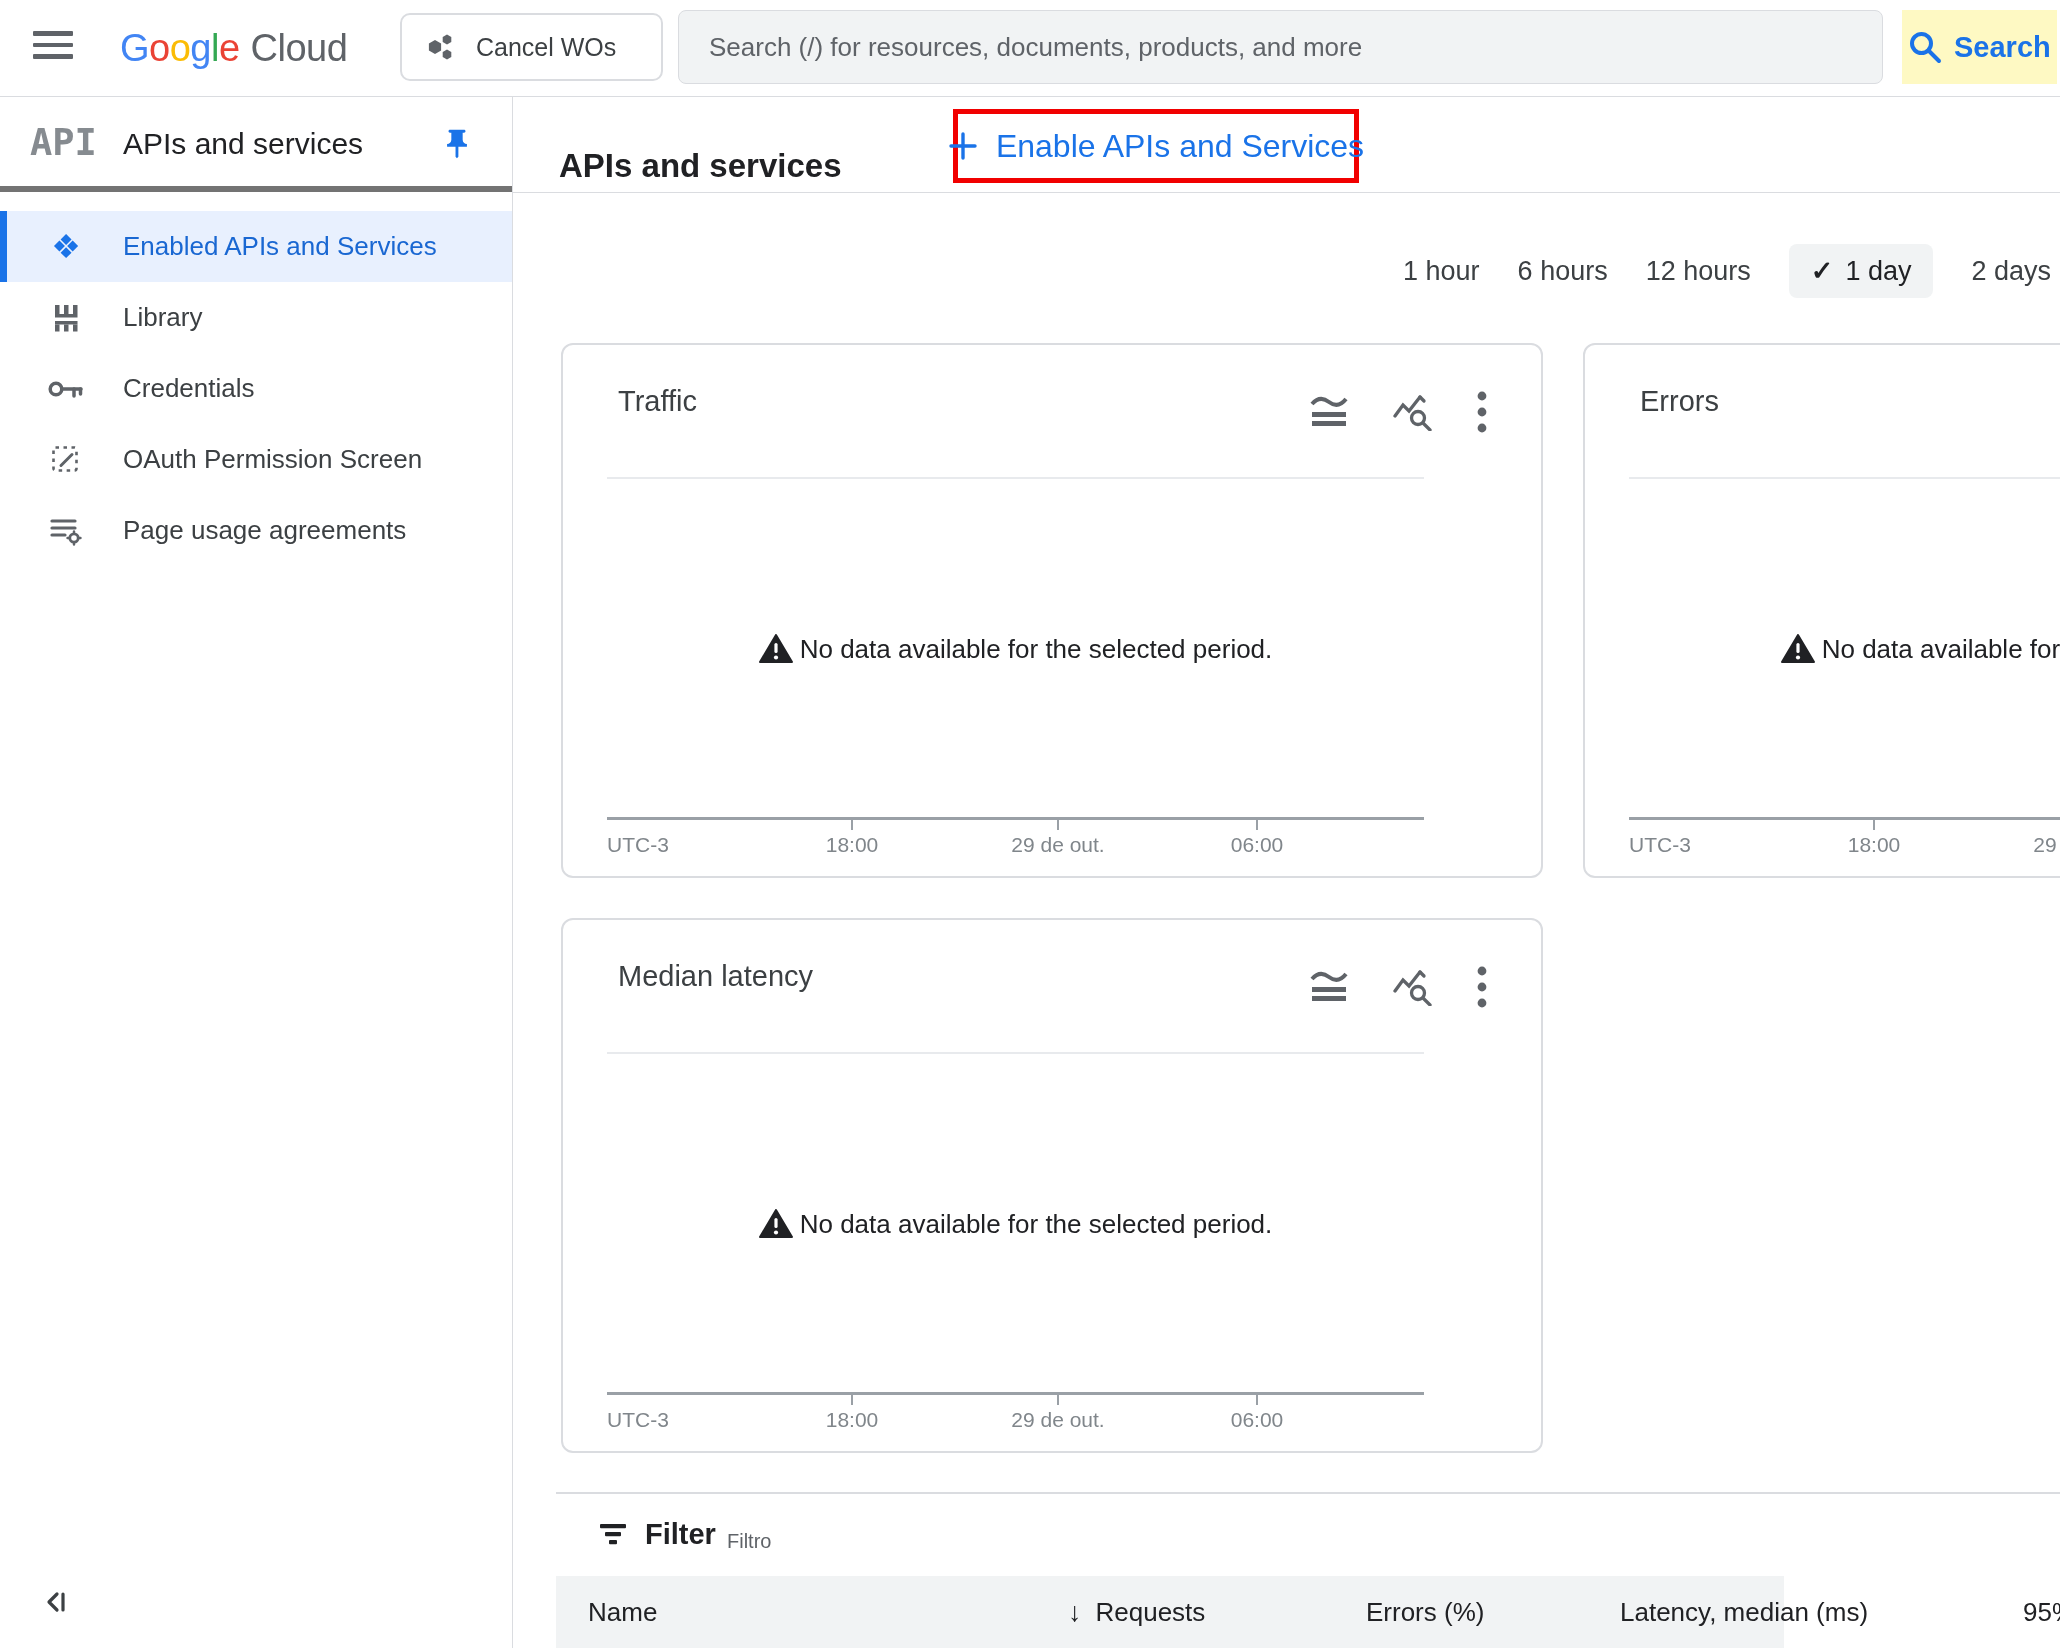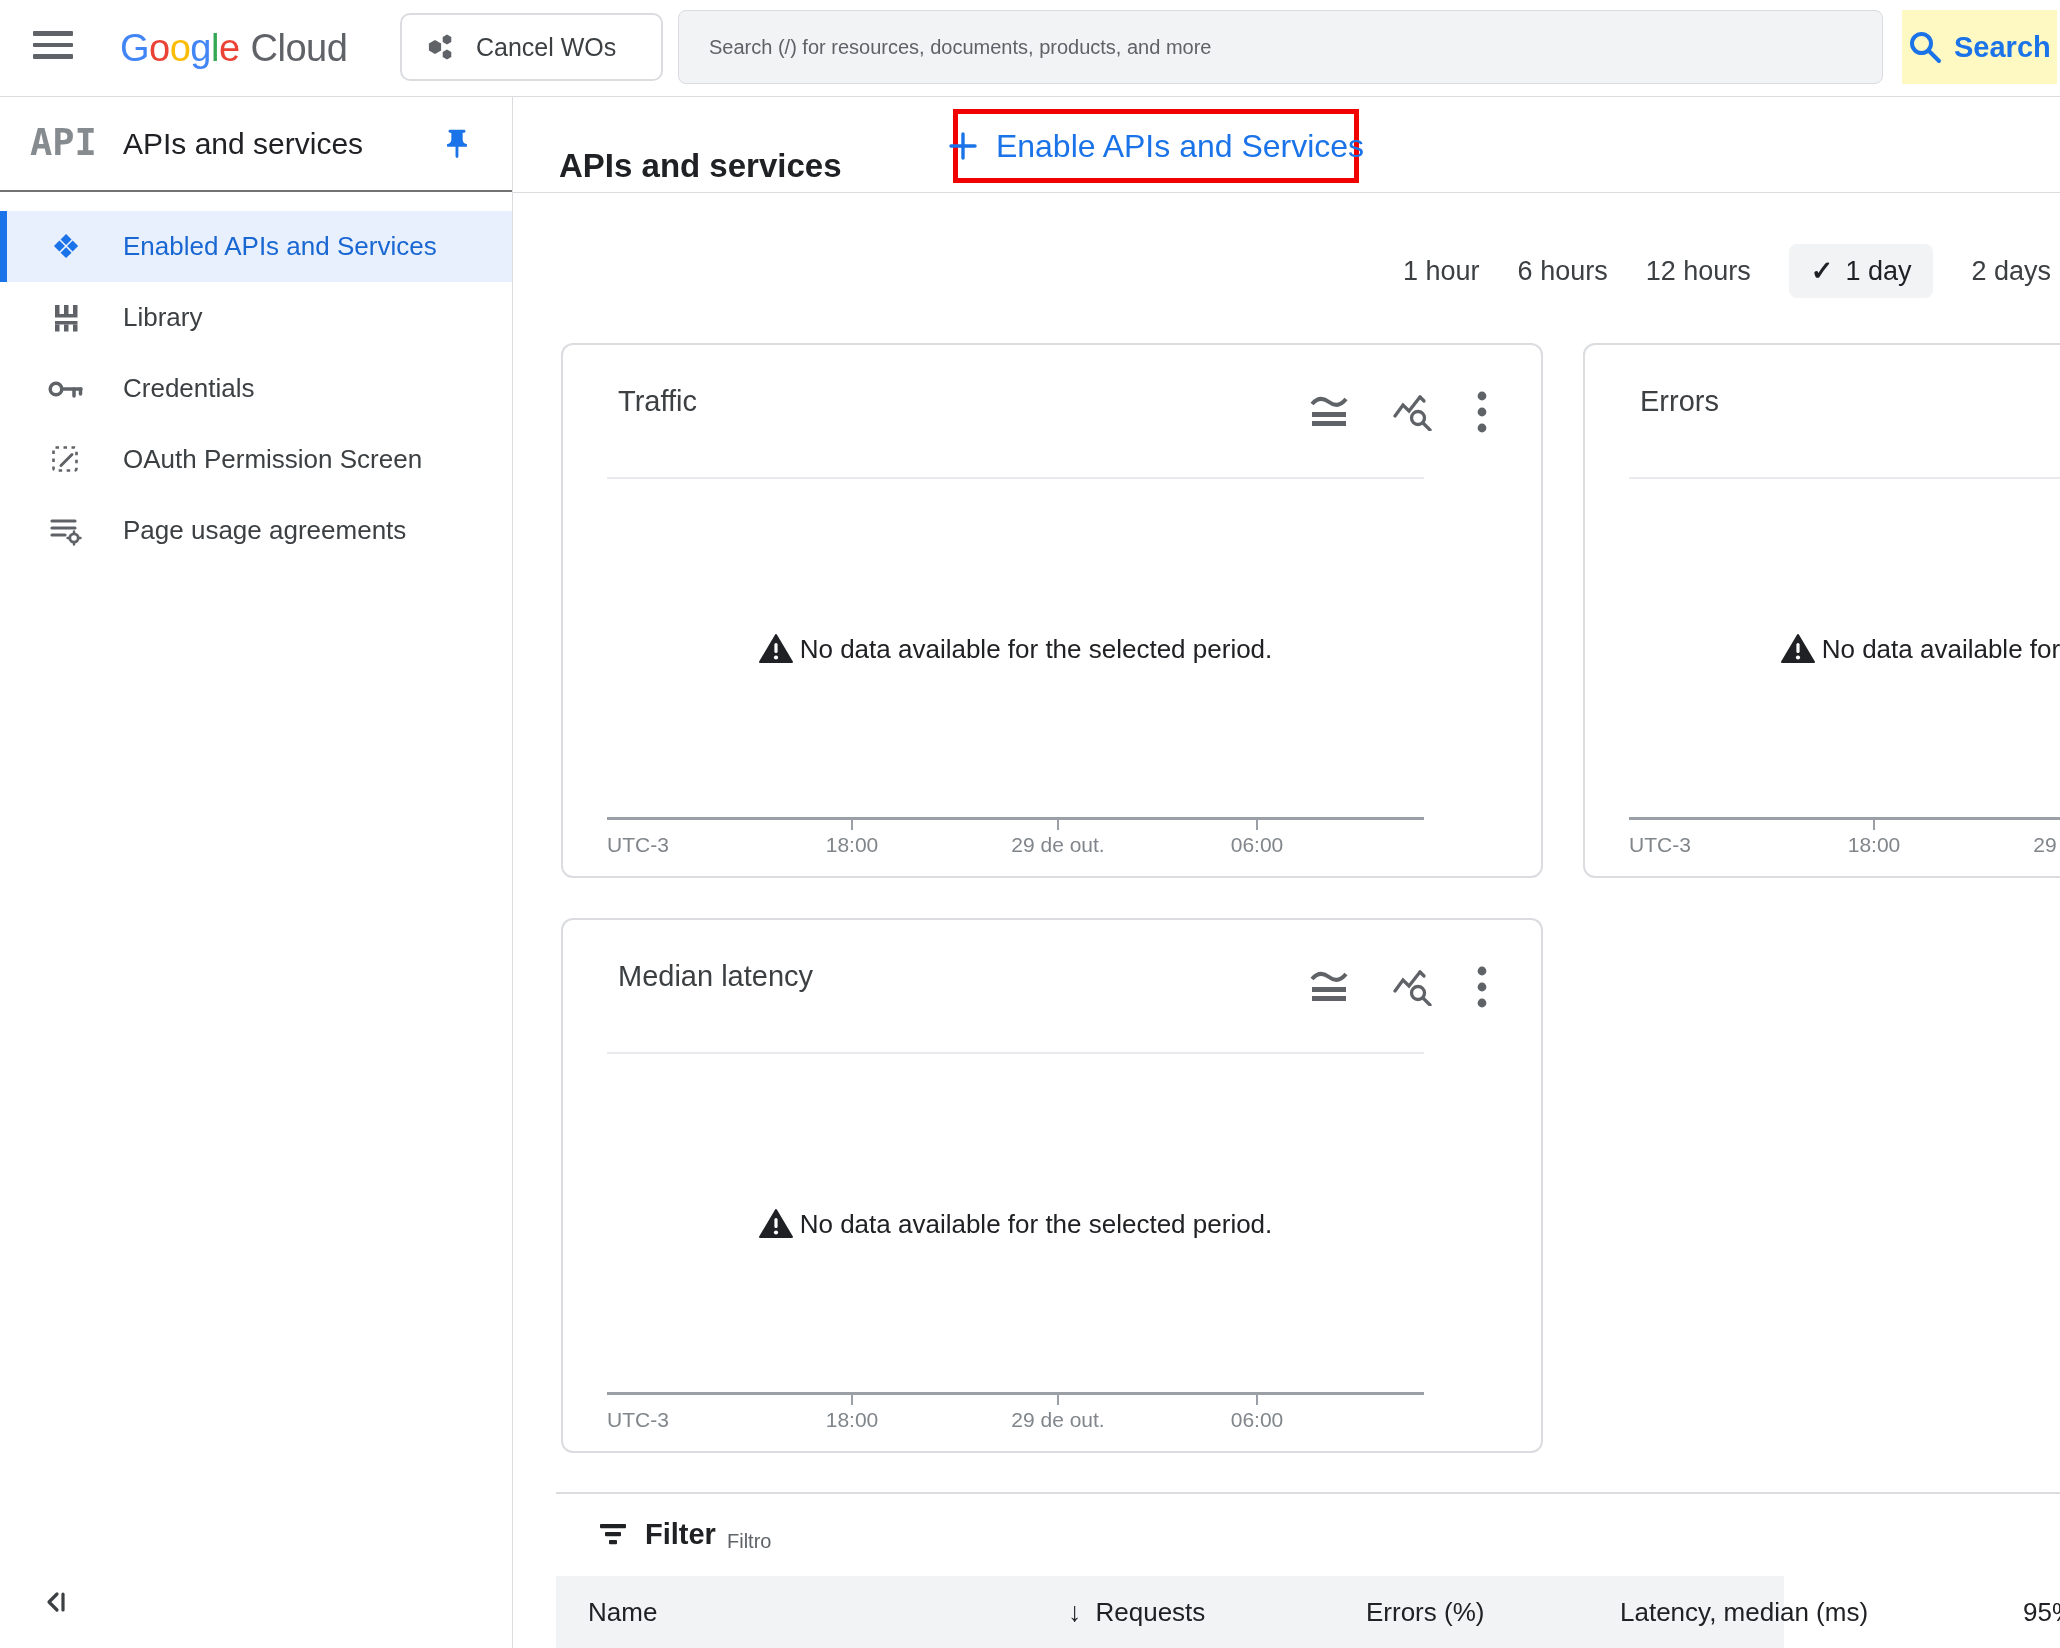--- a/index.html
+++ b/index.html
@@ -13,29 +13,29 @@
   .hamburger span{display:block;width:40px;height:4.5px;background:#5f6368;border-radius:1px;margin:0 0 7px 3px;}
   .logo{position:absolute;left:120px;top:0;height:96px;display:flex;align-items:center;
         font-size:38px;font-weight:500;letter-spacing:-.5px;}
   .logo .cloud{font-weight:400;margin-left:11px;}
   .project-btn{position:absolute;left:400px;top:13px;width:263px;height:68px;box-sizing:border-box;
         border:2px solid #dadce0;border-radius:10px;background:#fff;display:flex;align-items:center;
         gap:20px;padding:0 24px;font-size:25px;font-weight:500;color:#3c4043;cursor:pointer;}
   .searchbox{position:absolute;left:678px;top:10px;width:1205px;height:74px;box-sizing:border-box;
         background:#f1f3f4;border:1px solid #dadce0;border-radius:8px;}
   .searchbox input{width:100%;height:100%;box-sizing:border-box;background:transparent;border:none;outline:none;
-        padding:0 30px;font-size:20px;font-family:inherit;color:#202124;}
+        padding:0 30px;font-size:26px;font-family:inherit;color:#202124;}
   .searchbox input::placeholder{color:#5f6368;opacity:1;}
   .search-go{position:absolute;left:1902px;top:10px;height:74px;display:flex;align-items:center;gap:12px;
         color:#1a73e8;font-size:29px;font-weight:600;cursor:pointer;background:#fef9c3;border:none;font-family:inherit;}
 
   
   .sidebar{position:absolute;left:0;top:96px;width:513px;height:1552px;box-sizing:border-box;
         border-right:1px solid #dadce0;background:#fff;}
-  .sidebar-header{position:absolute;left:0;top:0;width:100%;height:96px;border-bottom:2px solid #737373;box-sizing:border-box;}
+  .sidebar-header{position:absolute;left:0;top:0;width:100%;height:96px;border-bottom:6px solid #737373;box-sizing:border-box;}
   .api-logo{position:absolute;left:30px;top:25px;font-family:"DejaVu Sans Mono",monospace;font-weight:700;
         font-size:37px;color:#868b90;letter-spacing:0;}
   .sidebar-title{position:absolute;left:123px;top:0;height:96px;display:flex;align-items:center;
         font-size:30px;color:#202124;}
   .pin-btn{position:absolute;left:440px;top:27px;width:42px;height:42px;border:none;background:none;cursor:pointer;padding:0;}
   .nav{position:absolute;left:0;top:115px;width:100%;}
   .nav-item{position:relative;height:71px;display:flex;align-items:center;padding-left:123px;
         font-size:26px;color:#3c4043;cursor:pointer;box-sizing:border-box;}
   .nav-item .nicon{position:absolute;left:44px;width:44px;display:flex;justify-content:center;align-items:center;color:#5f6368;}
   .nav-item.active{background:#e8f0fe;color:#1967d2;}

